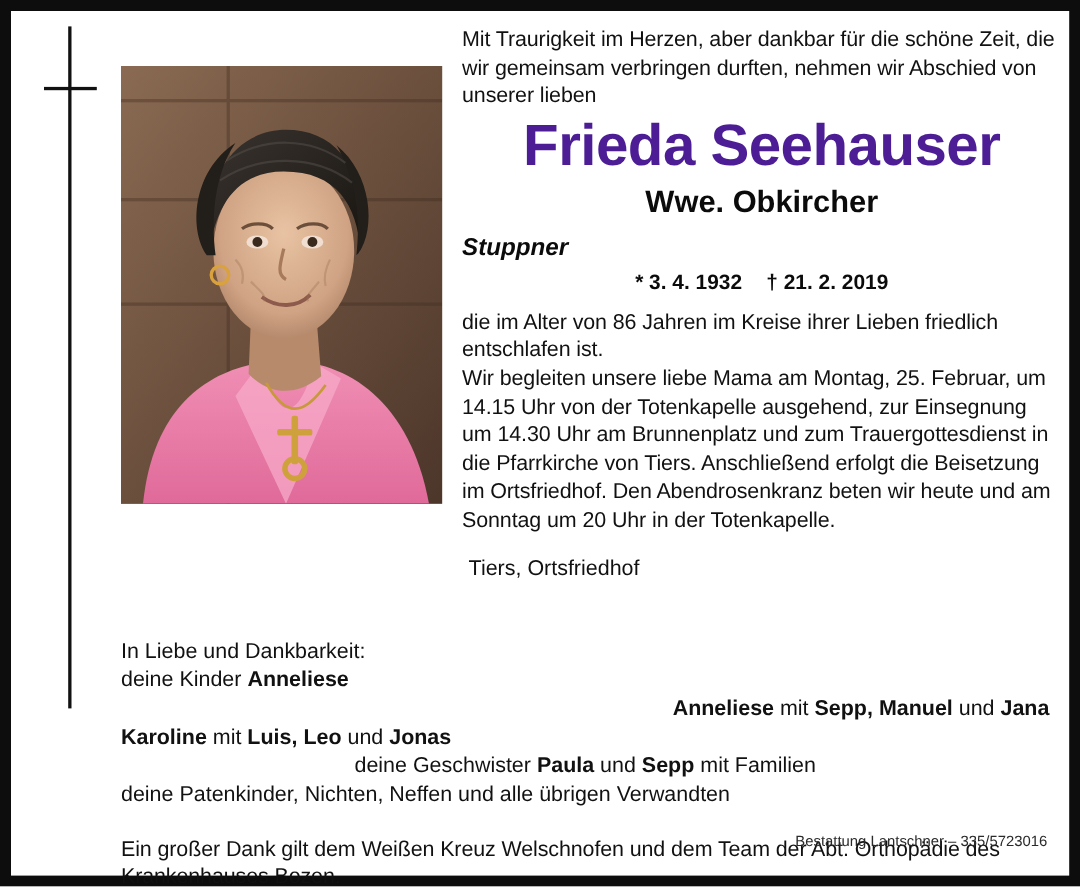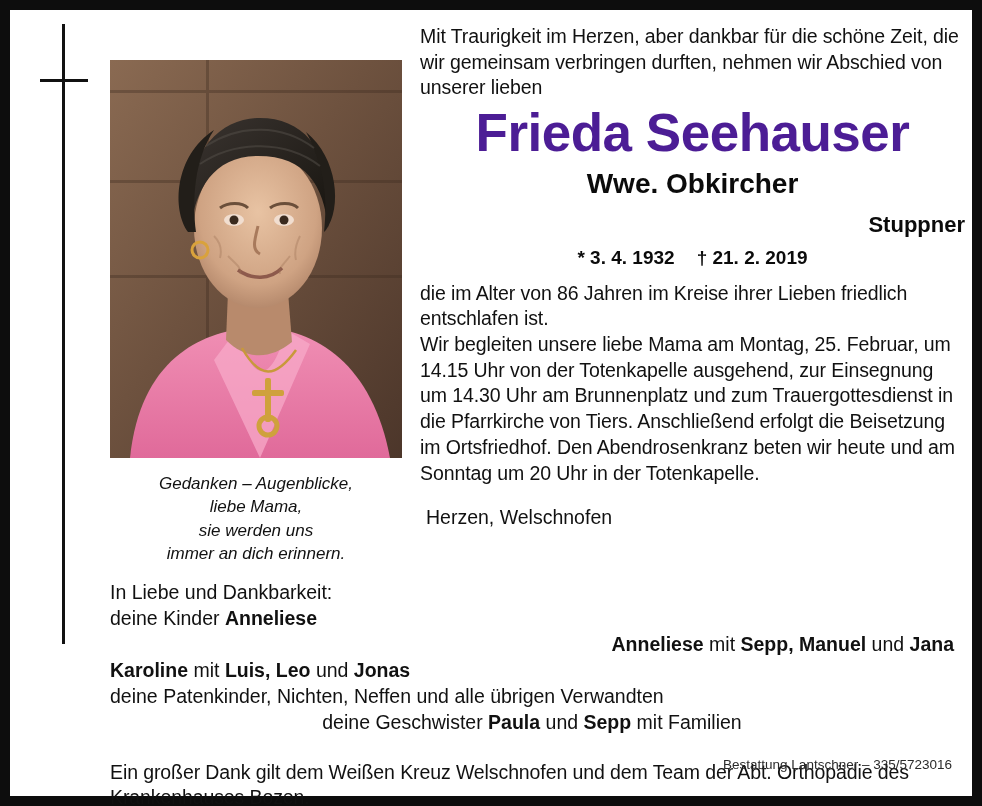--- a/index.html
+++ b/index.html
@@ -103,26 +103,27 @@
   }
   .name2 {
     text-align: center;
     font-size: 28px;
     font-weight: bold;
     line-height: 1.2;
     margin-top: 4px;
     color: #0b0b0b;
   }
   .name3 {
-    text-align: right;
+    text-align: left;
     font-size: 22px;
     font-weight: bold;
     line-height: 1.2;
     margin-top: 12px;
     color: #0b0b0b;
+    font-style: italic;
   }
   .dates {
     text-align: center;
     font-size: 19px;
     font-weight: bold;
     margin-top: 8px;
     color: #0b0b0b;
   }
   .dates .sep { display: inline-block; width: 22px; }
   .body-text {
@@ -254,51 +255,45 @@
           <g fill="#d2a martyr"></g>
           <g fill="#cfa13c">
             <rect x="155" y="318" width="6" height="44" rx="2"></rect>
             <rect x="142" y="330" width="32" height="6" rx="2"></rect>
             <circle cx="158" cy="366" r="9" fill="none" stroke="#cfa13c" stroke-width="5"></circle>
           </g>
 
           <rect x="0" y="0" width="292" height="398" fill="none"></rect>
         </svg>
       </div>
-      <div class="verse">
-          <div>Gedanken – Augenblicke,</div>
-          <div>liebe Mama,</div>
-          <div>sie werden uns</div>
-          <div>immer an dich erinnern.</div>
-        </div>
     </div>
 
     <div class="right-col">
       <div class="intro">Mit Traurigkeit im Herzen, aber dankbar für die schöne Zeit, die wir gemeinsam verbringen durften, nehmen wir Abschied von unserer lieben</div>
       <div class="name">Frieda Seehauser</div>
       <div class="name2">Wwe. Obkircher</div>
       <div class="name3">Stuppner</div>
       <div class="dates">
         <span>* 3. 4. 1932</span><span class="sep"></span><span>† 21. 2. 2019</span>
       </div>
       <div class="body-text">
           <div>die im Alter von 86 Jahren im Kreise ihrer Lieben friedlich entschlafen ist.</div>
           <div>Wir begleiten unsere liebe Mama am Montag, 25. Februar, um 14.15 Uhr von der Totenkapelle ausgehend, zur Einsegnung um 14.30 Uhr am Brunnenplatz und zum Trauergottesdienst in die Pfarrkirche von Tiers. Anschließend erfolgt die Beisetzung im Ortsfriedhof. Den Abendrosenkranz beten wir heute und am Sonntag um 20 Uhr in der Totenkapelle.</div>
         </div>
-      <div class="place">Herzen, Welschnofen</div>
+      <div class="place">Tiers, Ortsfriedhof</div>
     </div>
 
     <div class="bottom">
       <div class="family">
         <div class="line fam-0">In Liebe und Dankbarkeit:</div>
         <div class="line fam-1">deine Kinder <b>Anneliese</b></div>
         <div class="line fam-2"><b>Anneliese</b> mit <b>Sepp, Manuel</b> und <b>Jana</b></div>
         <div class="line fam-3"><b>Karoline</b> mit <b>Luis, Leo</b> und <b>Jonas</b></div>
+        <div class="line fam-4">deine Geschwister <b>Paula</b> und <b>Sepp</b> mit Familien</div>
         <div class="line fam-5">deine Patenkinder, Nichten, Neffen und alle übrigen Verwandten</div>
-        <div class="line fam-4">deine Geschwister <b>Paula</b> und <b>Sepp</b> mit Familien</div>
       </div>
       <div class="thanks">Ein großer Dank gilt dem Weißen Kreuz Welschnofen und dem Team der Abt. Orthopädie des Krankenhauses Bozen.</div>
     </div>
 
     <div class="footer">Bestattung Lantschner – 335/5723016</div>
 
   </div>
 </div>
 
 </body></html>

